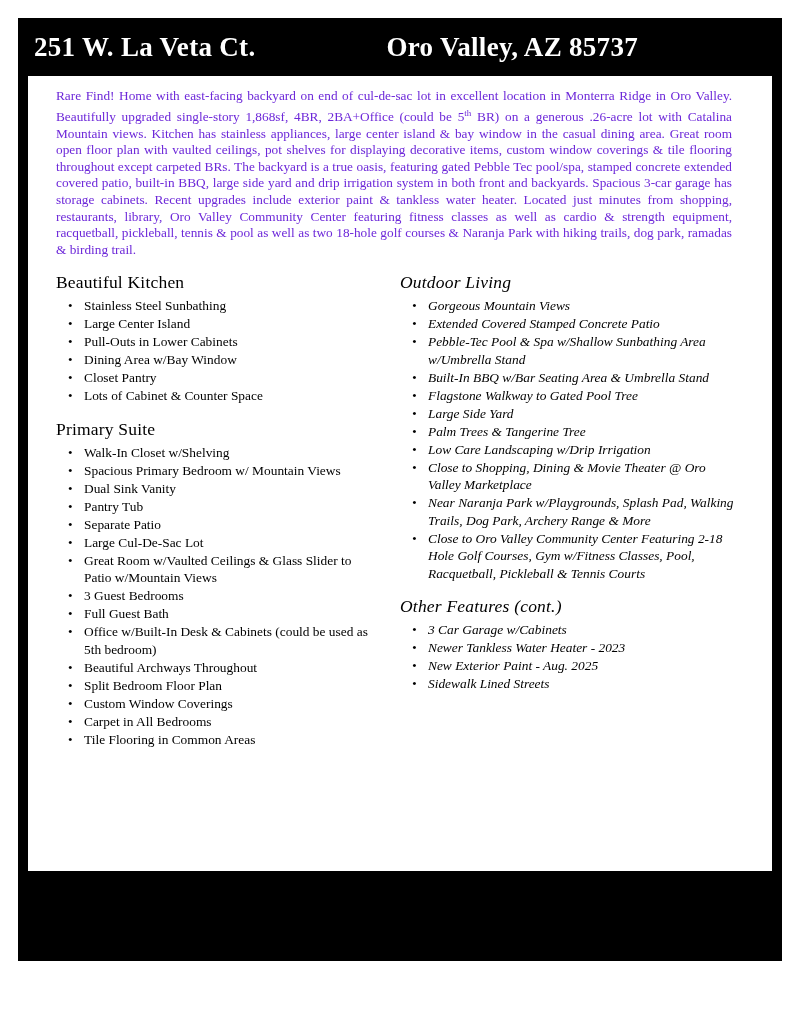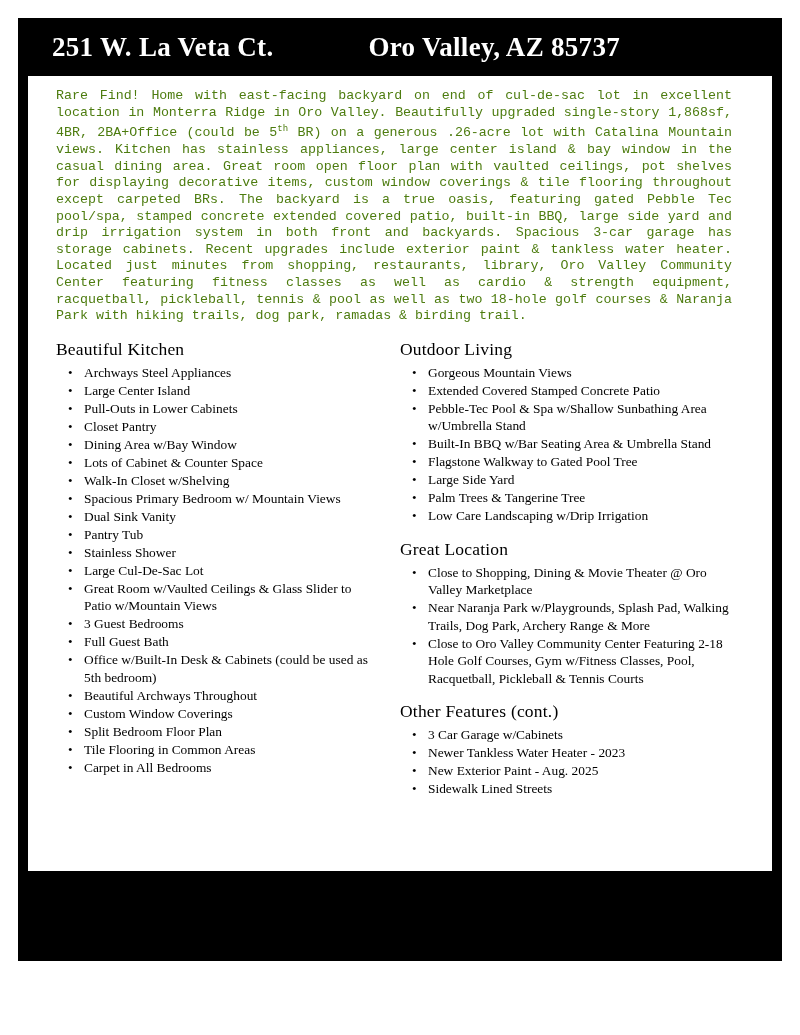--- a/index.html
+++ b/index.html
@@ -33,21 +33,21 @@
   }
   .header-bar {
     position: absolute;
     left: 18px;
     top: 18px;
     width: 636px;
     height: 58px;
     display: flex;
     align-items: center;
     justify-content: space-between;
-    padding: 0 34px;
+    padding: 0 16px;
     box-sizing: border-box;
   }
   .header-left, .header-right {
     color: #ffffff;
     font-family: "Liberation Serif", serif;
     font-size: 27px;
     font-weight: bold;
     letter-spacing: 0.3px;
     white-space: nowrap;
   }
@@ -67,38 +67,37 @@
     position: absolute;
     left: 56px;
     top: 88px;
     width: 688px;
   }
   .description {
     font-size: 13.3px;
     line-height: 16.6px;
     text-align: justify;
     text-justify: inter-word;
-    color: #4d7c0f;
+    color: #6d28d9;
     margin: 0 12px 14px 0;
-    font-family: Liberation Mono, monospace;
   }
   .description sup {
     font-size: 9px;
     vertical-align: super;
   }
   .columns {
     display: flex;
     gap: 24px;
     margin-top: 0;
   }
   .col {
     width: 330px;
   }
   .col-left { width: 320px; }
-  .col-right { width: 336px; }
+  .col-right { width: 336px; font-style: italic; }
   h2.section-title {
     font-family: "Liberation Serif", serif;
     font-size: 17.5px;
     font-weight: normal;
     margin: 14px 0 4px 0;
     padding: 0;
     letter-spacing: 0.2px;
   }
   .col > h2.section-title:first-child {
     margin-top: 0;
@@ -157,66 +156,66 @@
   <div class="content-inner">
 
     <p class="description"><span>Rare Find! Home with east-facing backyard on end of cul-de-sac lot in excellent location in Monterra Ridge in Oro Valley. Beautifully upgraded single-story 1,868sf, 4BR, 2BA+Office (could be 5</span><sup>th</sup><span> BR) on a generous .26-acre lot with Catalina Mountain views. Kitchen has stainless appliances, large center island &amp; bay window in the casual dining area. Great room open floor plan with vaulted ceilings, pot shelves for displaying decorative items, custom window coverings &amp; tile flooring throughout except carpeted BRs. The backyard is a true oasis, featuring gated Pebble Tec pool/spa, stamped concrete extended covered patio, built-in BBQ, large side yard and drip irrigation system in both front and backyards. Spacious 3-car garage has storage cabinets. Recent upgrades include exterior paint &amp; tankless water heater. Located just minutes from shopping, restaurants, library, Oro Valley Community Center featuring fitness classes as well as cardio &amp; strength equipment, racquetball, pickleball, tennis &amp; pool as well as two 18-hole golf courses &amp; Naranja Park with hiking trails, dog park, ramadas &amp; birding trail.</span></p>
 
     <div class="columns">
 
       <div class="col col-left">
 
         <h2 class="section-title">Beautiful Kitchen</h2>
         <ul class="feature-list">
-          <li>Archways Steel Appliances</li>
+          <li>Stainless Steel Sunbathing</li>
           <li>Large Center Island</li>
           <li>Pull-Outs in Lower Cabinets</li>
+          <li>Dining Area w/Bay Window</li>
           <li>Closet Pantry</li>
-          <li>Dining Area w/Bay Window</li>
           <li>Lots of Cabinet &amp; Counter Space</li>
         </ul>
 
+        <h2 class="section-title">Primary Suite</h2>
         <ul class="feature-list">
           <li>Walk-In Closet w/Shelving</li>
           <li>Spacious Primary Bedroom w/ Mountain Views</li>
           <li>Dual Sink Vanity</li>
           <li>Pantry Tub</li>
-          <li>Stainless Shower</li>
+          <li>Separate Patio</li>
         </ul>
 
         <ul class="feature-list">
           <li>Large Cul-De-Sac Lot</li>
           <li>Great Room w/Vaulted Ceilings &amp; Glass Slider to Patio w/Mountain Views</li>
           <li>3 Guest Bedrooms</li>
           <li>Full Guest Bath</li>
           <li>Office w/Built-In Desk &amp; Cabinets (could be used as 5th bedroom)</li>
           <li>Beautiful Archways Throughout</li>
+          <li>Split Bedroom Floor Plan</li>
           <li>Custom Window Coverings</li>
-          <li>Split Bedroom Floor Plan</li>
+          <li>Carpet in All Bedrooms</li>
           <li>Tile Flooring in Common Areas</li>
-          <li>Carpet in All Bedrooms</li>
         </ul>
 
       </div>
 
       <div class="col col-right">
 
         <h2 class="section-title">Outdoor Living</h2>
         <ul class="feature-list">
           <li>Gorgeous Mountain Views</li>
           <li>Extended Covered Stamped Concrete Patio</li>
           <li>Pebble-Tec Pool &amp; Spa w/Shallow Sunbathing Area w/Umbrella Stand</li>
           <li>Built-In BBQ w/Bar Seating Area &amp; Umbrella Stand</li>
           <li>Flagstone Walkway to Gated Pool Tree</li>
           <li>Large Side Yard</li>
           <li>Palm Trees &amp; Tangerine Tree</li>
           <li>Low Care Landscaping w/Drip Irrigation</li>
         </ul>
 
-        <h2 class="section-title">Great Location</h2>
         <ul class="feature-list">
           <li>Close to Shopping, Dining &amp; Movie Theater @ Oro Valley Marketplace</li>
           <li>Near Naranja Park w/Playgrounds, Splash Pad, Walking Trails, Dog Park, Archery Range &amp; More</li>
           <li>Close to Oro Valley Community Center Featuring 2-18 Hole Golf Courses, Gym w/Fitness Classes, Pool, Racquetball, Pickleball &amp; Tennis Courts</li>
         </ul>
 
         <h2 class="section-title">Other Features (cont.)</h2>
         <ul class="feature-list">
           <li>3 Car Garage w/Cabinets</li>
           <li>Newer Tankless Water Heater - 2023</li>

